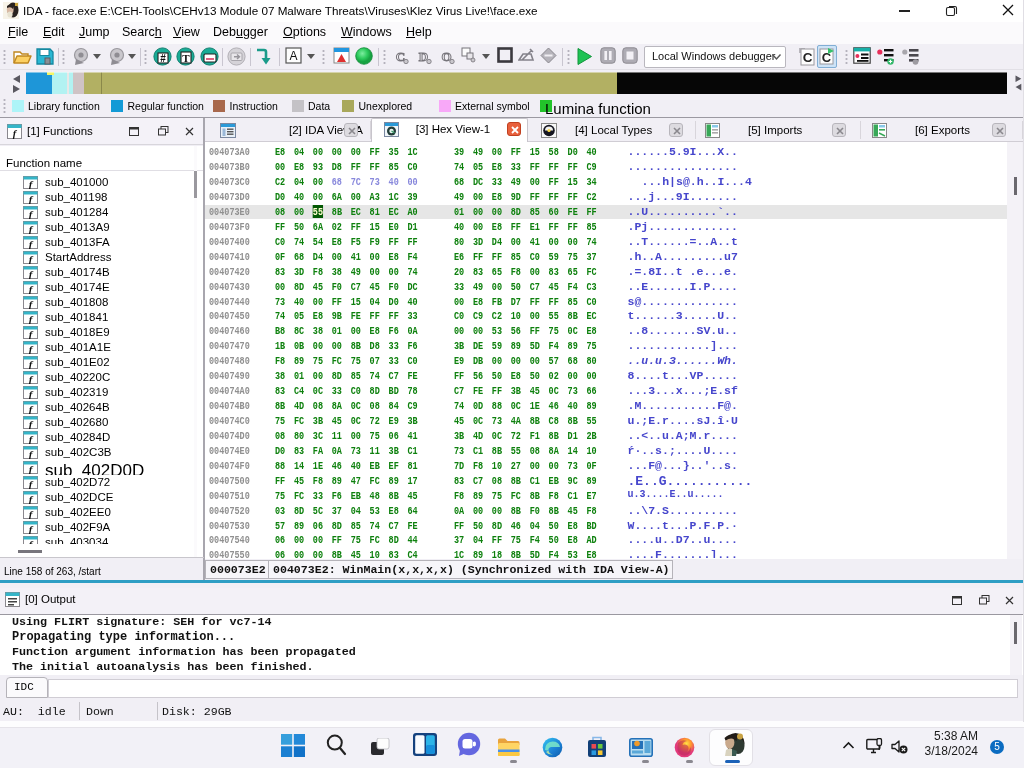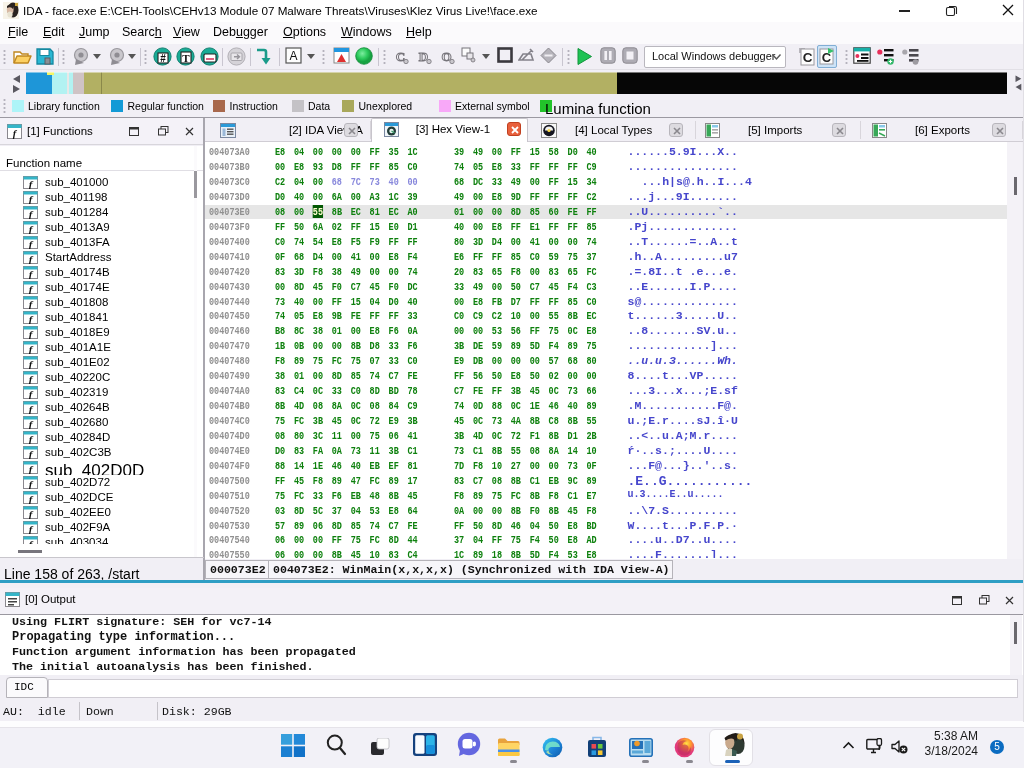--- a/index.html
+++ b/index.html
@@ -412,21 +412,21 @@
 <rect x="0.5" y="0.5" width="14" height="12" fill="#fff" stroke="#8a888e"></rect>
 <rect x="0.5" y="0.5" width="14" height="3" fill="#35b5c8"></rect>
 <text x="7.5" y="11.5" font-size="11" font-style="italic" font-weight="bold" fill="#111" text-anchor="middle" font-family="Liberation Serif">f</text>
 </svg>
 <div class="abs" style="left:45px;top:535.5px;font-size:11.5px;color:#000;width:160px;height:14px;overflow:hidden;">sub_403034</div>
 <div class="abs" style="left:0;top:544px;width:193px;height:14px;background:#fff;"></div>
 <div class="abs" style="left:193.5px;top:146px;width:3px;height:412px;background:#fbfafc;"></div>
 <div class="abs" style="left:194px;top:171px;width:2.5px;height:27px;background:#9a989e;"></div>
 <div class="abs" style="left:18px;top:550px;width:24px;height:2.5px;background:#77757c;"></div>
 <div class="abs" style="left:0;top:557px;width:204px;height:1px;background:#c8c6cc;"></div>
-<div class="abs" style="left:4px;top:565.5px;font-size:14px;color:#000;">Line 158 of 263, /start</div>
+<div class="abs" style="left:4px;top:565.5px;font-size:10px;color:#000;">Line 158 of 263, /start</div>
 <div class="abs" style="left:205px;top:118px;width:819px;height:24px;background:#f1eff5;border-bottom:1px solid #d0cdd4;"></div>
 <div class="abs" style="left:370px;top:121px;width:1px;height:18px;background:#d8d5db;"></div>
 <div class="abs" style="left:220px;top:123px;"><svg width="16" height="15" viewBox="0 0 16 15">
       <rect x="0.5" y="0.5" width="15" height="14" fill="#e8f0f8" stroke="#7a88a0"></rect>
       <rect x="1" y="1" width="14" height="3" fill="#2a9ad8"></rect>
       <rect x="2.5" y="5.5" width="3" height="7.5" fill="#9ab8d8"></rect>
       <rect x="7" y="5.5" width="6.5" height="1.4" fill="#555"></rect>
       <rect x="7" y="8" width="6.5" height="1.4" fill="#555"></rect>
       <rect x="7" y="10.5" width="6.5" height="1.4" fill="#555"></rect>
     </svg></div>

